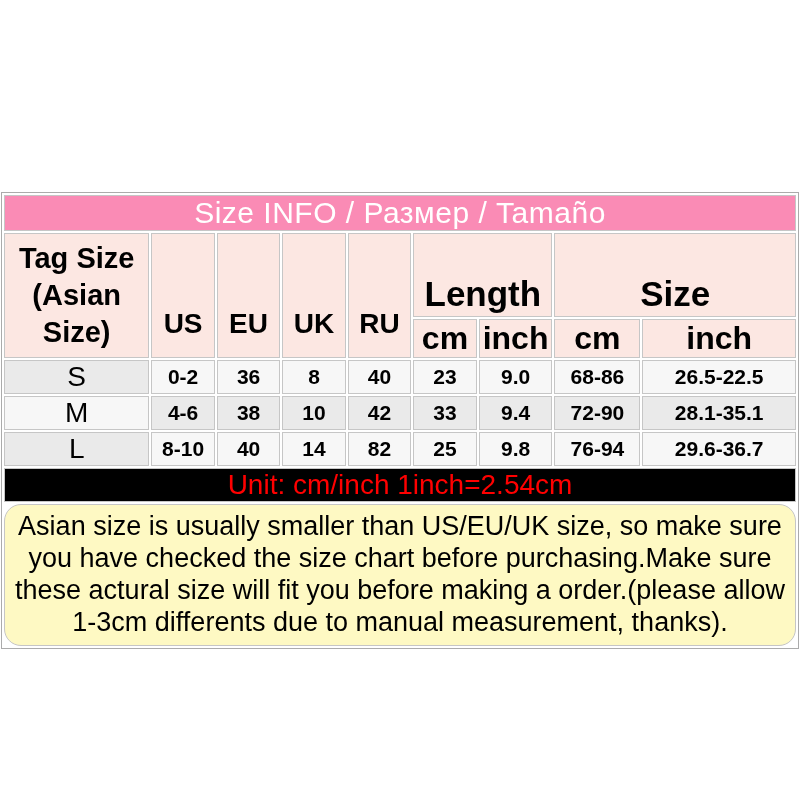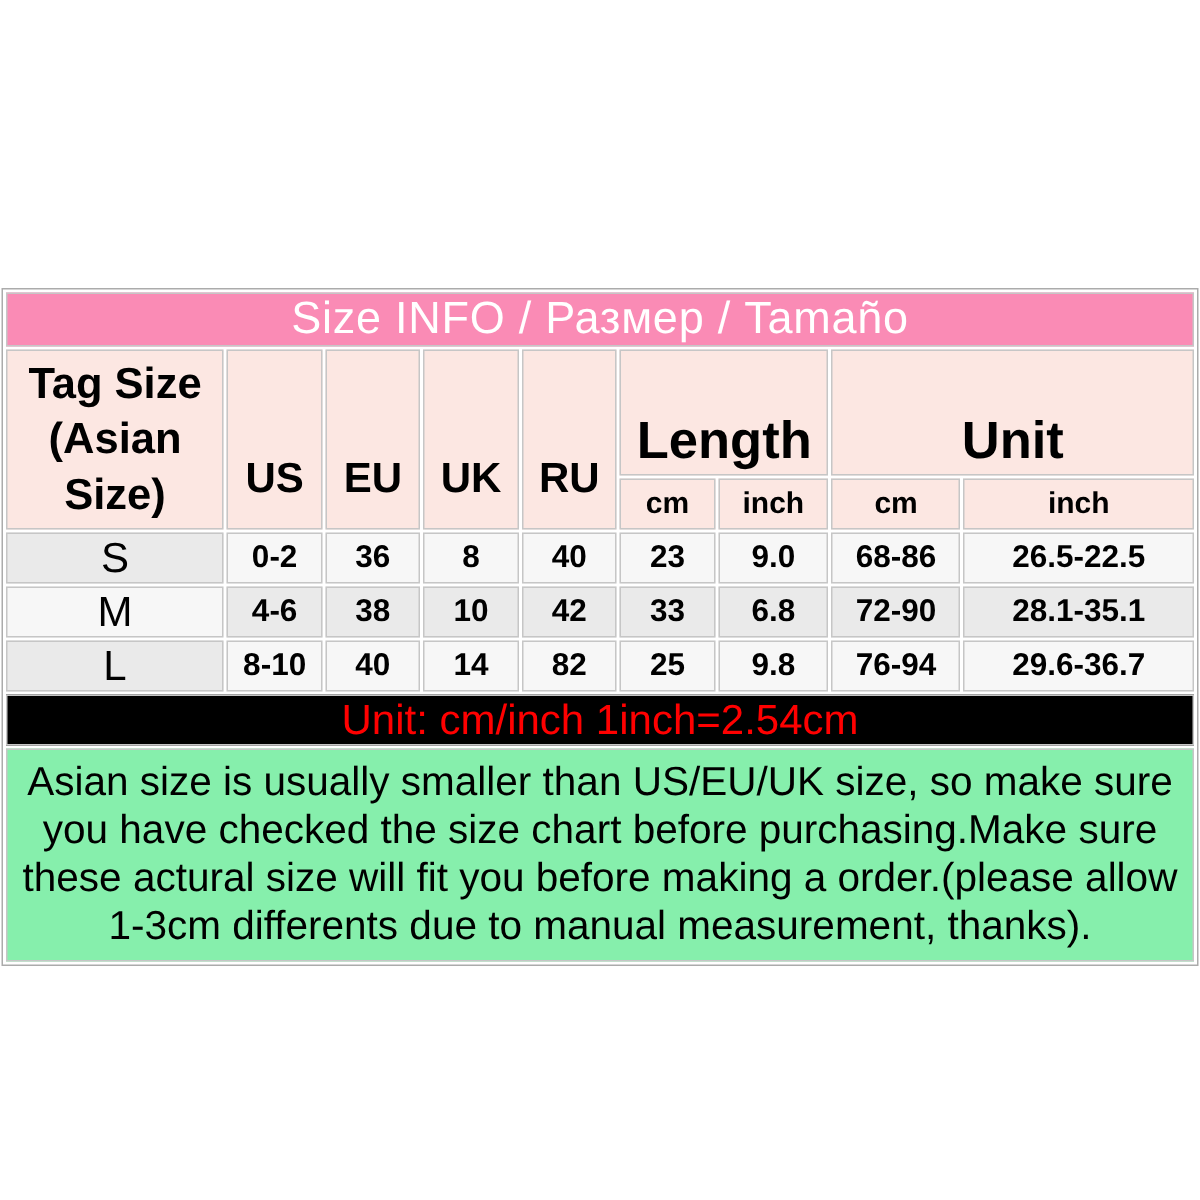--- a/index.html
+++ b/index.html
@@ -50,45 +50,46 @@
     font-size: 28px;
   }
   td.corner-hdr {
     font-size: 29px;
     line-height: 37px;
     white-space: pre-line;
     vertical-align: middle;
   }
   td.sys-hdr { vertical-align: bottom; padding-bottom: 17px; }
   td.group-hdr { vertical-align: bottom; font-size: 35px; padding-bottom: 2px; }
-  td.sub-hdr { font-size: 20px; }
+  td.sub-hdr { font-size: 32px; }
 
   
   tr.data-row td { height: 34px; }
   td.tag-cell { font-size: 28px; font-weight: 400; background: var(--light-cell, #f7f7f7); }
   td.num-cell { font-size: 21px; font-weight: bold; background: var(--light-cell, #f7f7f7); }
   td.shade { background: var(--shade-cell, #eaeaea); }
 
   
   tr.unit-row td {
     height: 34px;
     background: #000000;
     color: var(--unit-text, #ff0000);
     font-size: 28px;
     font-weight: 400;
   }
 
   
   tr.note-row td {
-    background: #86efac;
+    background: #fef9c3;
     font-size: 27px;
     line-height: 32px;
     padding: 5px 4px 7px 4px;
     text-align: center;
     font-weight: 400;
+    border-radius: 17px;
   }
 </style>
 </head>
 <body>
 
 <div class="stage">
   <table class="size-chart">
     <colgroup>
       <col style="width:142px">
         <col style="width:62px">
@@ -108,21 +109,21 @@
 
     <tr class="head-main">
       <td class="hdr corner-hdr" rowspan="2">Tag Size
 (Asian
 Size)</td>
       <td class="hdr sys-hdr" rowspan="2">US</td>
       <td class="hdr sys-hdr" rowspan="2">EU</td>
       <td class="hdr sys-hdr" rowspan="2">UK</td>
       <td class="hdr sys-hdr" rowspan="2">RU</td>
       <td class="hdr group-hdr" colspan="2">Length</td>
-      <td class="hdr group-hdr" colspan="2">Unit</td>
+      <td class="hdr group-hdr" colspan="2">Size</td>
     </tr>
 
     <tr class="head-sub">
       <td class="hdr sub-hdr">cm</td>
       <td class="hdr sub-hdr">inch</td>
       <td class="hdr sub-hdr">cm</td>
       <td class="hdr sub-hdr">inch</td>
     </tr>
 
     <tr class="data-row">
@@ -137,21 +138,21 @@
       <td class="num-cell">26.5-22.5</td>
     </tr>
 
     <tr class="data-row">
       <td class="tag-cell">M</td>
       <td class="num-cell shade">4-6</td>
       <td class="num-cell shade">38</td>
       <td class="num-cell shade">10</td>
       <td class="num-cell shade">42</td>
       <td class="num-cell shade">33</td>
-      <td class="num-cell shade">6.8</td>
+      <td class="num-cell shade">9.4</td>
       <td class="num-cell shade">72-90</td>
       <td class="num-cell shade">28.1-35.1</td>
     </tr>
 
     <tr class="data-row">
       <td class="tag-cell shade">L</td>
       <td class="num-cell">8-10</td>
       <td class="num-cell">40</td>
       <td class="num-cell">14</td>
       <td class="num-cell">82</td>

